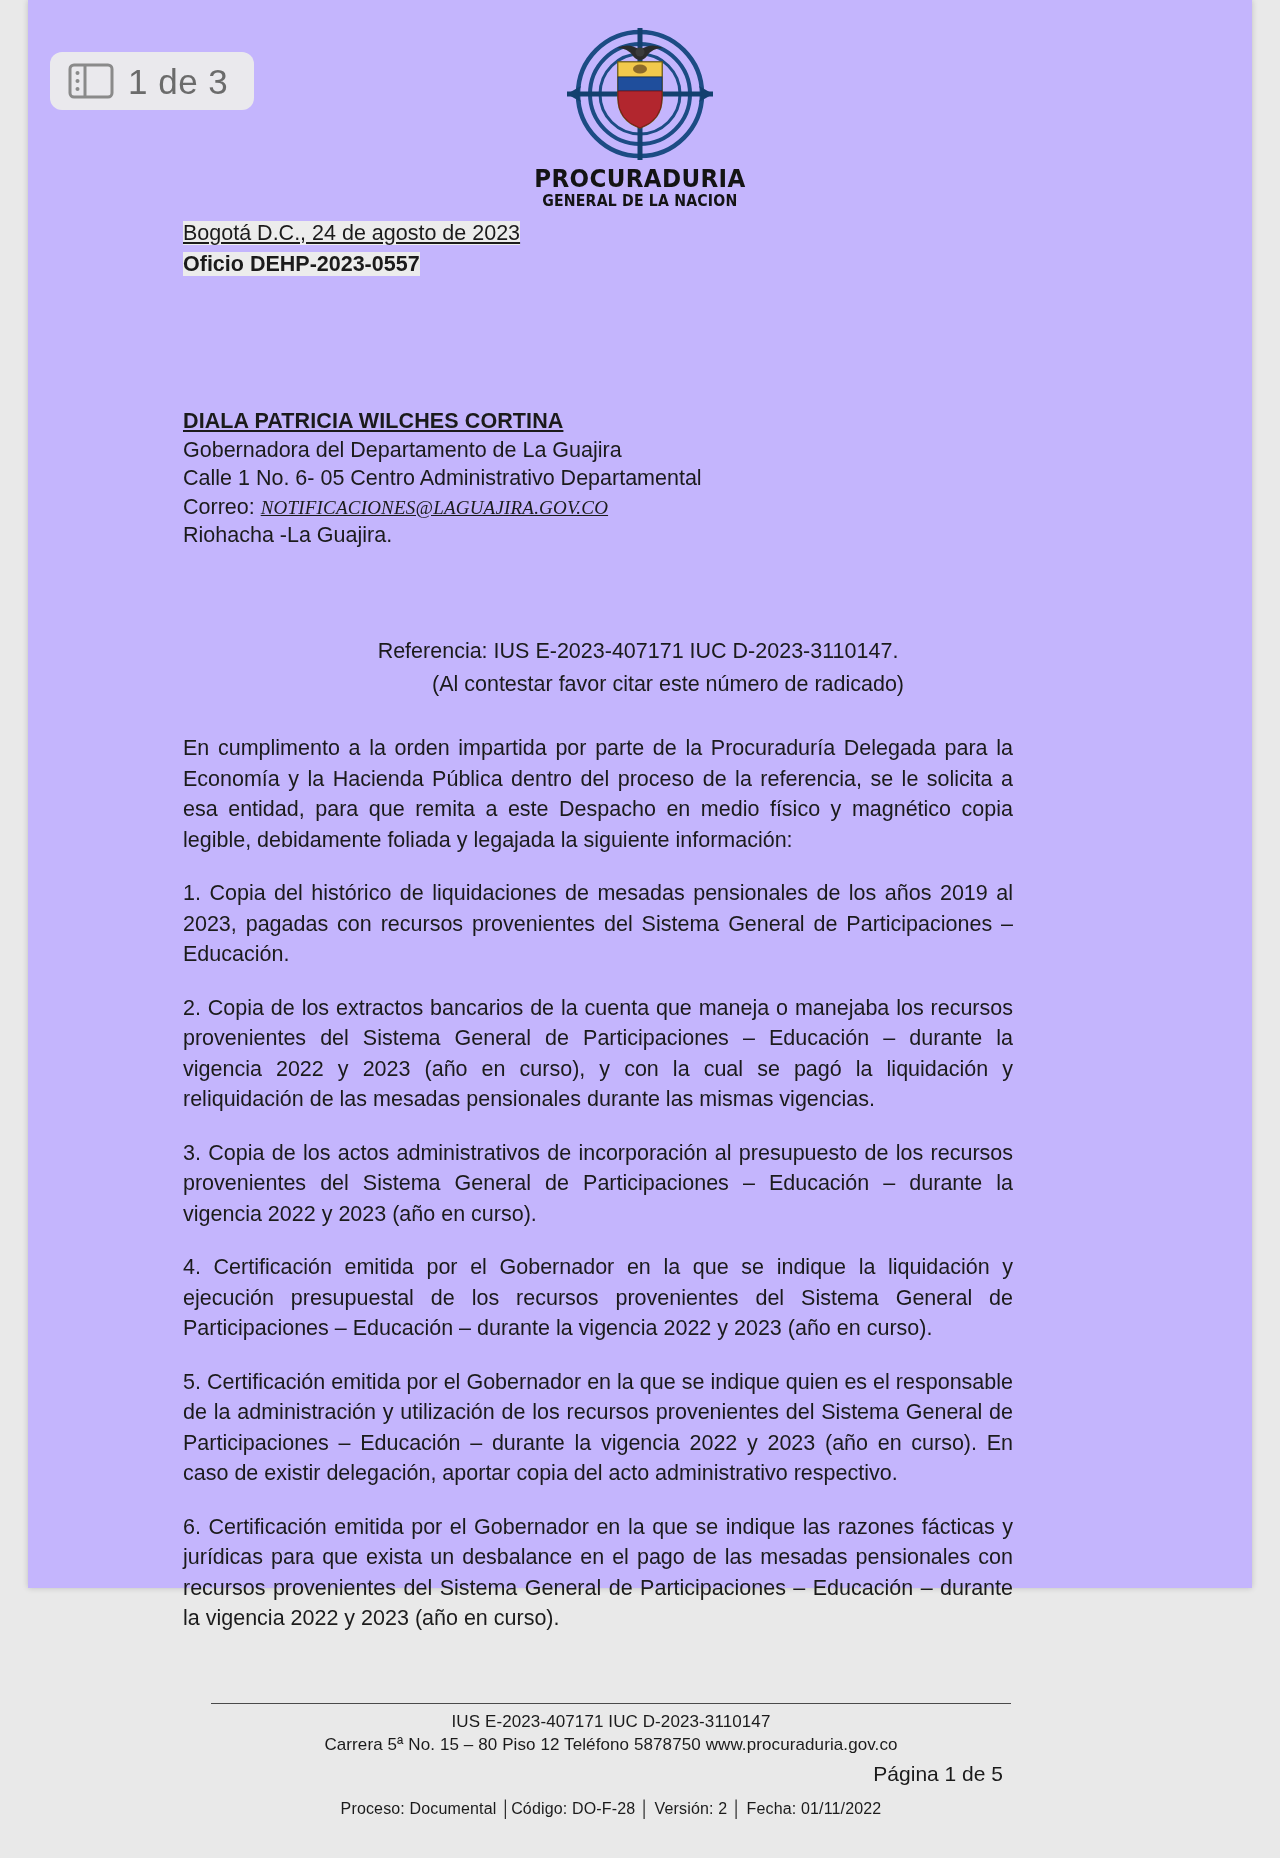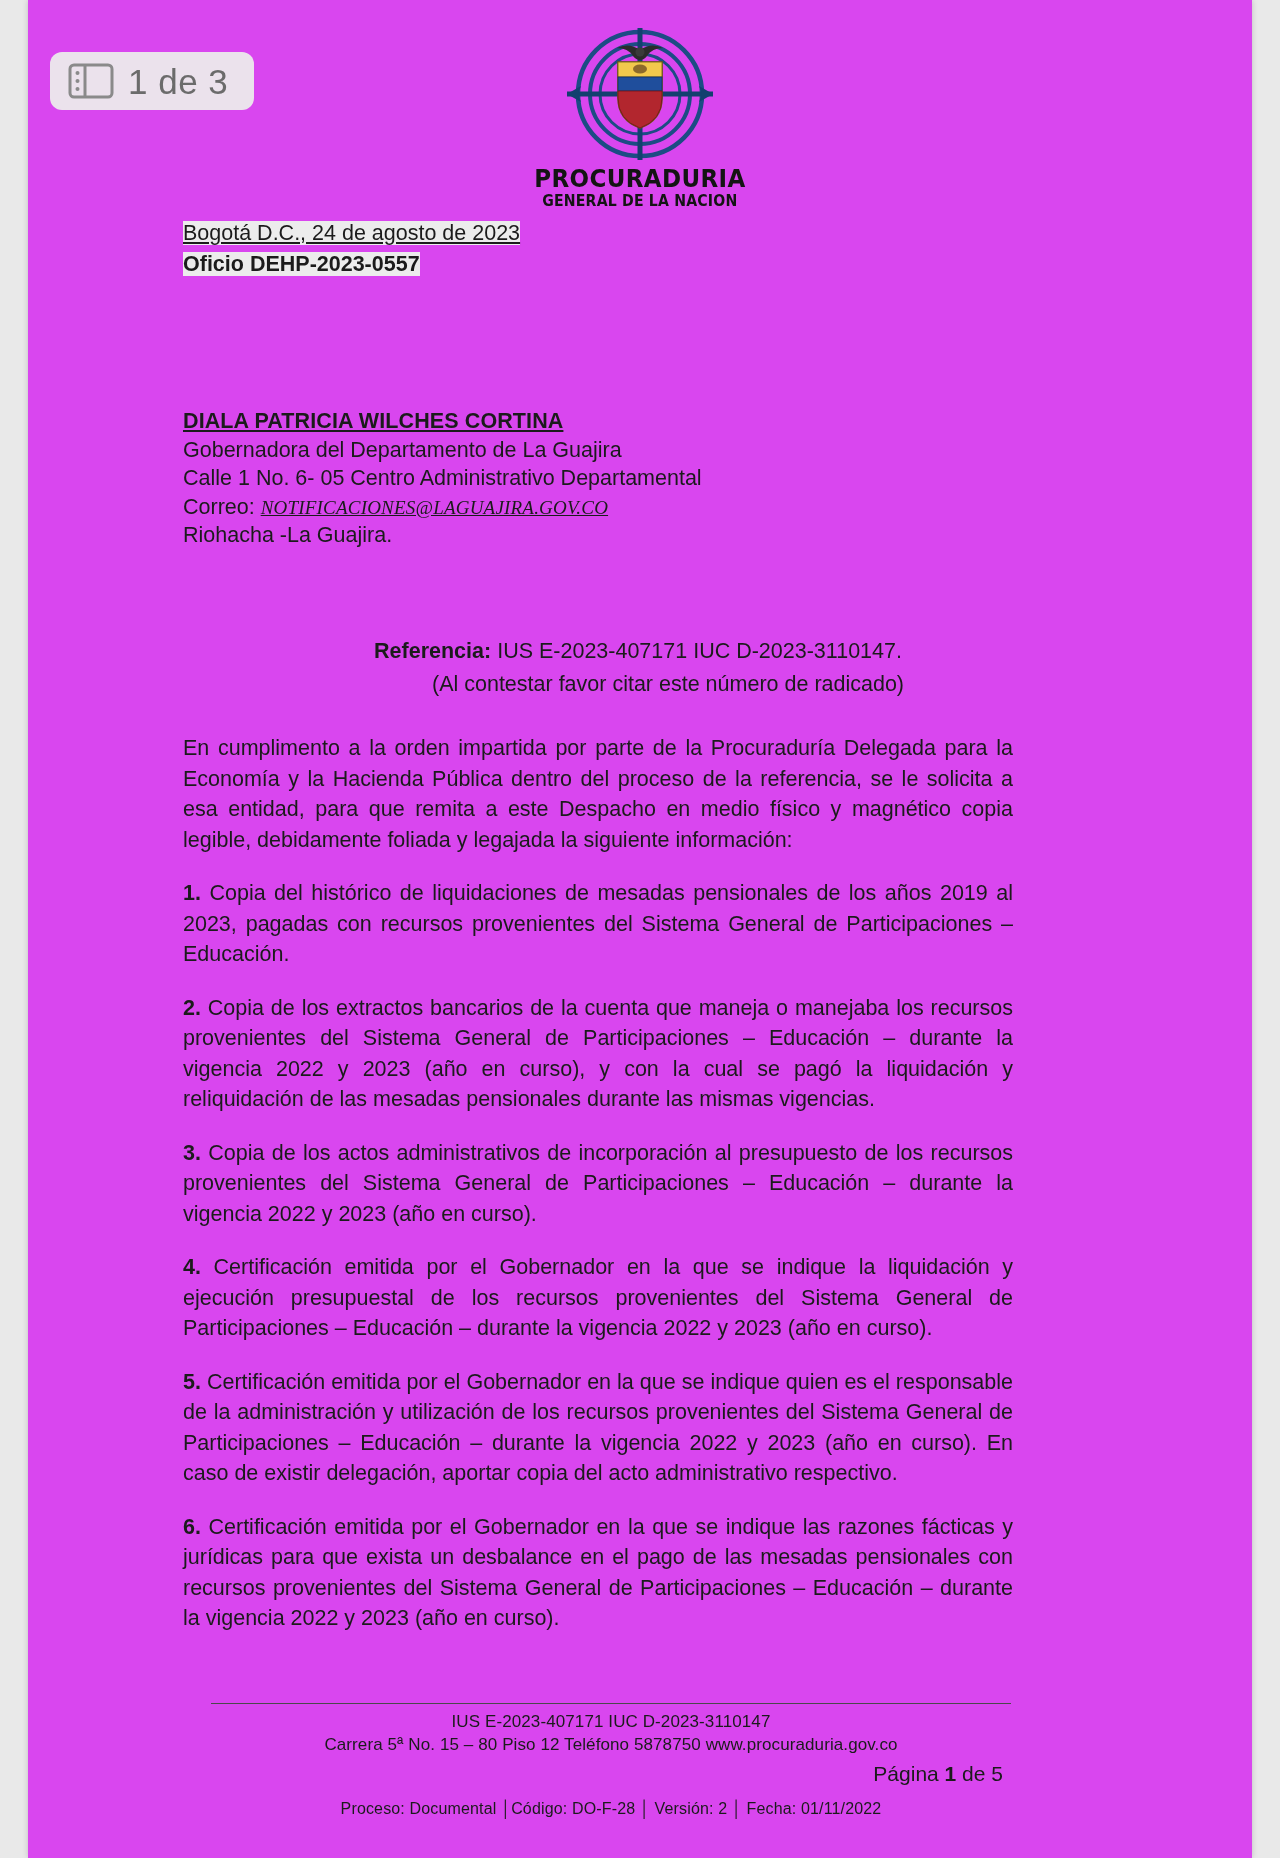--- a/index.html
+++ b/index.html
@@ -15,22 +15,22 @@
     background: #e9e9e9;
     overflow: hidden;
   }
 
   
   .page-sheet {
     position: absolute;
     left: 28px;
     top: 0;
     width: 1224px;
-    height: 1858px;
-    background: #d946ef;
+    height: 1588px;
+    background: #c4b5fd;
     box-shadow: 0 0 6px rgba(0,0,0,0.18);
   }
 
   
   .page-indicator {
     position: absolute;
     left: 50px;
     top: 12px;
     display: flex;
     align-items: center;
@@ -85,21 +85,21 @@
   .doc-body {
     position: absolute;
     left: 155px;
     top: 218px;
     width: 830px;
     color: #1b1b1b;
     font-size: 21.5px;
     line-height: 1.42;
   }
   .hl { background: #ececec; }
-  .bold { font-weight: bold; }
+  .bold { font-weight: normal; }
 
   .date-line { font-size: 21.5px; text-decoration: underline; }
   .oficio-line { font-weight: bold; font-size: 21.5px; }
 
   .addressee { margin-top: 128px; }
   .addressee div { line-height: 1.33; }
   .addressee .name { font-weight: bold; letter-spacing: 0.1px; text-decoration: underline; }
   .email-link {
     font-family: "Liberation Serif", serif;
     font-style: italic;

